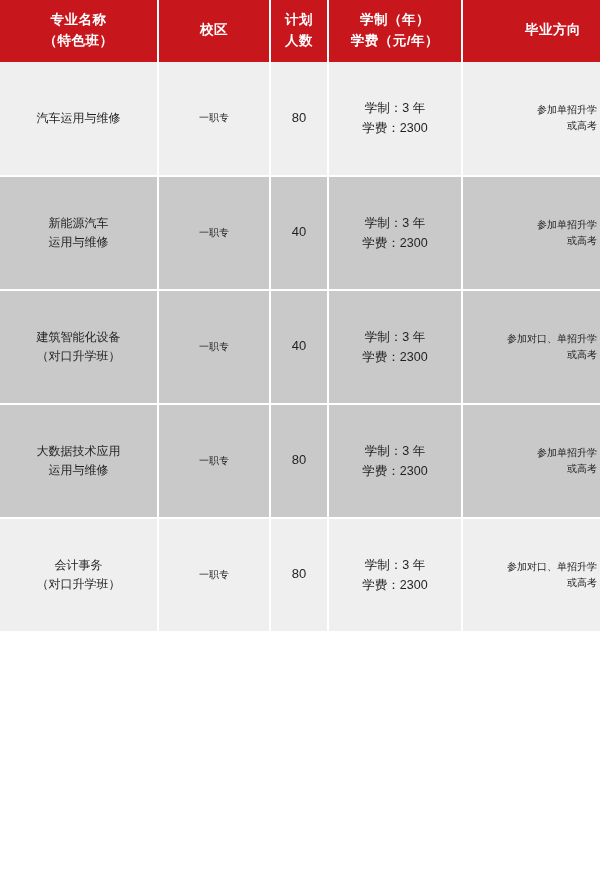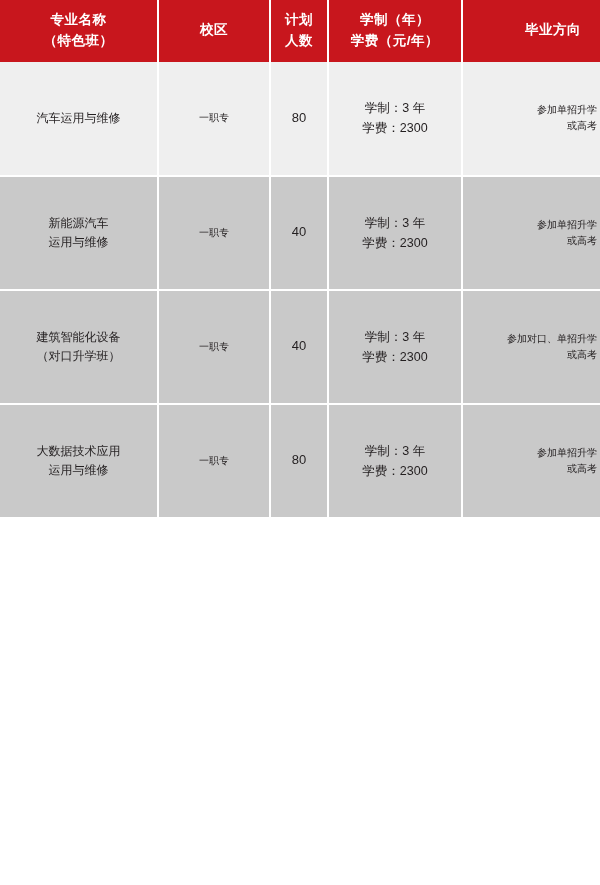--- a/index.html
+++ b/index.html
@@ -167,16 +167,32 @@
         <td class="cell-system">
           <span class="line">学制：3 年</span>
           <span class="line">学费：2300</span>
         </td>
         <td class="cell-dir">
           <span class="line">参加单招升学</span>
           <span class="line">或高考</span>
         </td>
       </tr>
 
+      <tr class="row-light">
+        <td class="cell-major">
+          <span class="line">会计事务</span>
+          <span class="line">（对口升学班）</span>
+        </td>
+        <td class="cell-campus">一职专</td>
+        <td class="cell-plan">80</td>
+        <td class="cell-system">
+          <span class="line">学制：3 年</span>
+          <span class="line">学费：2300</span>
+        </td>
+        <td class="cell-dir">
+          <span class="line">参加对口、单招升学</span>
+          <span class="line">或高考</span>
+        </td>
+      </tr>
 
     </tbody>
   </table>
 </div>
 
 </body></html>

